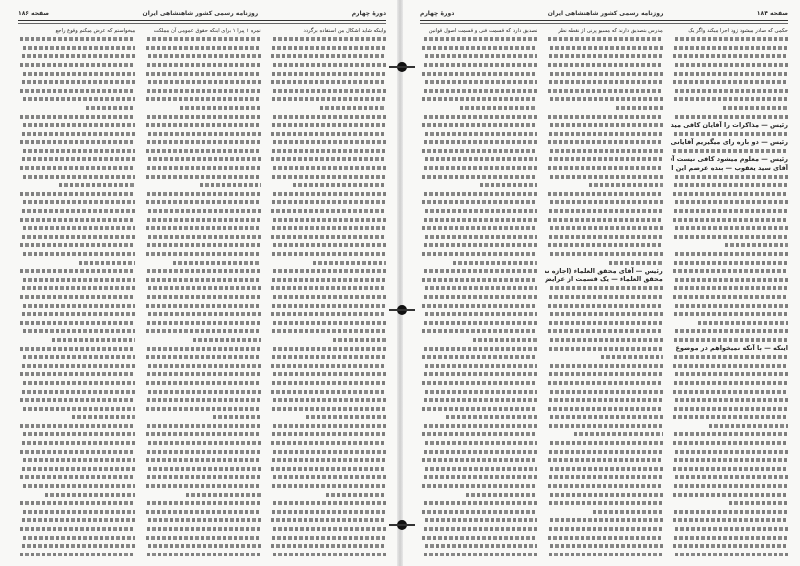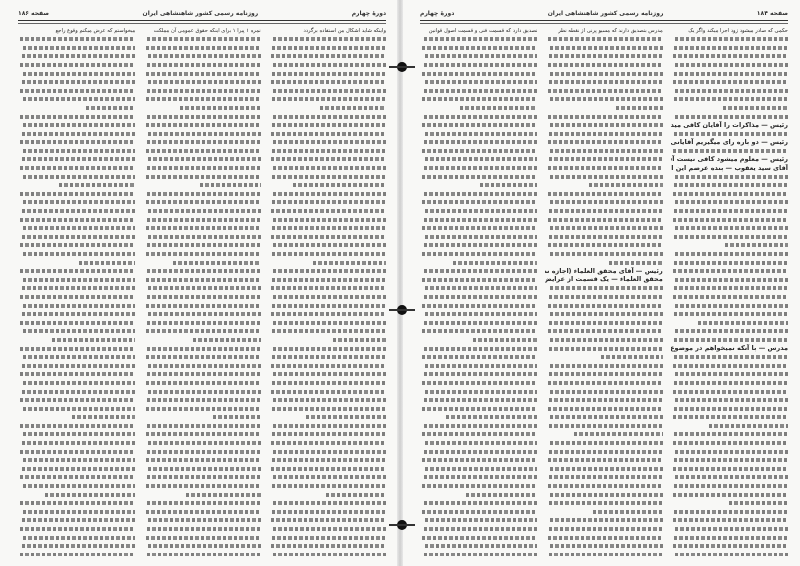--- a/index.html
+++ b/index.html
@@ -285,21 +285,21 @@
             <span class="line"><span class="pad" style="width: 98%;"></span></span>
             <span class="line"><span class="pad" style="width: 96%;"></span></span>
             <span class="line"><span class="pad" style="width: 97%;"></span></span>
             <span class="line"><span class="pad" style="width: 98%;"></span></span>
             <span class="line"><span class="pad" style="width: 96%;"></span></span>
             <span class="line"><span class="pad" style="width: 97%;"></span></span>
             <span class="line"><span class="pad" style="width: 77%;"></span></span>
             <span class="line"><span class="pad" style="width: 96%;"></span></span>
             <span class="line"><span class="pad" style="width: 97%;"></span></span>
           </div>
-        <span class="line speaker">مدرس — با آنکه نمیخواهم در موضوع</span>
+        <span class="line speaker">اینکه — با آنکه نمیخواهم در موضوع</span>
         <div class="filler">
             <span class="line"><span class="pad" style="width: 97%;"></span></span>
             <span class="line"><span class="pad" style="width: 98%;"></span></span>
             <span class="line"><span class="pad" style="width: 96%;"></span></span>
             <span class="line"><span class="pad" style="width: 97%;"></span></span>
             <span class="line"><span class="pad" style="width: 98%;"></span></span>
             <span class="line"><span class="pad" style="width: 96%;"></span></span>
             <span class="line"><span class="pad" style="width: 97%;"></span></span>
             <span class="line"><span class="pad" style="width: 98%;"></span></span>
             <span class="line"><span class="pad" style="width: 67%;"></span></span>

